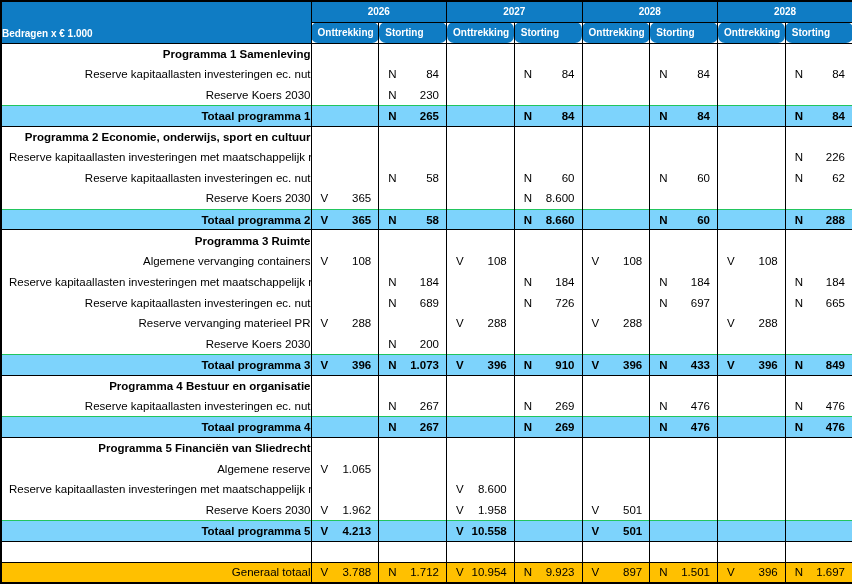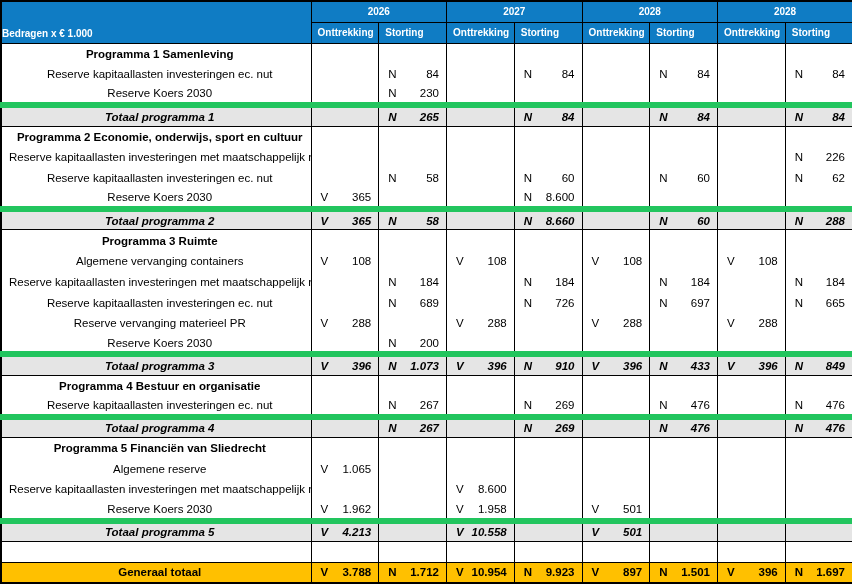--- a/index.html
+++ b/index.html
@@ -27,46 +27,45 @@
     border: 1px solid #000;
     height: 21px;
     padding: 0;
   }
   thead td.corner {
     text-align: left;
     vertical-align: bottom;
     padding: 0 8px 4px 0;
   }
   thead th.year-cell { text-align: center; }
-  thead th.sub-cell  { text-align: left; padding-left: 6px; }
+  thead th.sub-cell  { text-align: left; padding-left: 6px; border-radius: 7px; }
 
   tbody td {
     border-left: 1px solid #000;
     border-right: 1px solid #000;
     border-top: none; border-bottom: none;
     font-size: 11.5px;
     color: #000;
     height: 20.75px;
     padding: 0;
     vertical-align: middle;
     background: #fff;
   }
-  td.label-cell { padding-left: 7px; text-align: center; white-space: nowrap; overflow: hidden; }
+  td.label-cell { padding-left: 7px; text-align: right; white-space: nowrap; overflow: hidden; }
   tr.row-section td.label-cell { font-weight: bold; }
 
   tr.row-total td {
-    background: #e5e5e5;
+    background: #7dd3fc;
     font-weight: bold;
-    border-top: 6px solid #22c55e;
+    border-top: 1px solid #22c55e;
     border-bottom: 1px solid #000;
-    font-style: italic;
   }
   tr.row-grand td {
     background: #FFC000;
-    font-weight: bold;
+    font-weight: normal;
     border-top: 1px solid #000;
     border-bottom: 1px solid #000;
   }
   .cellwrap {
     display: flex;
     justify-content: space-between;
     align-items: center;
     padding: 0 7px 0 9px;
     width: 100%;
   }

